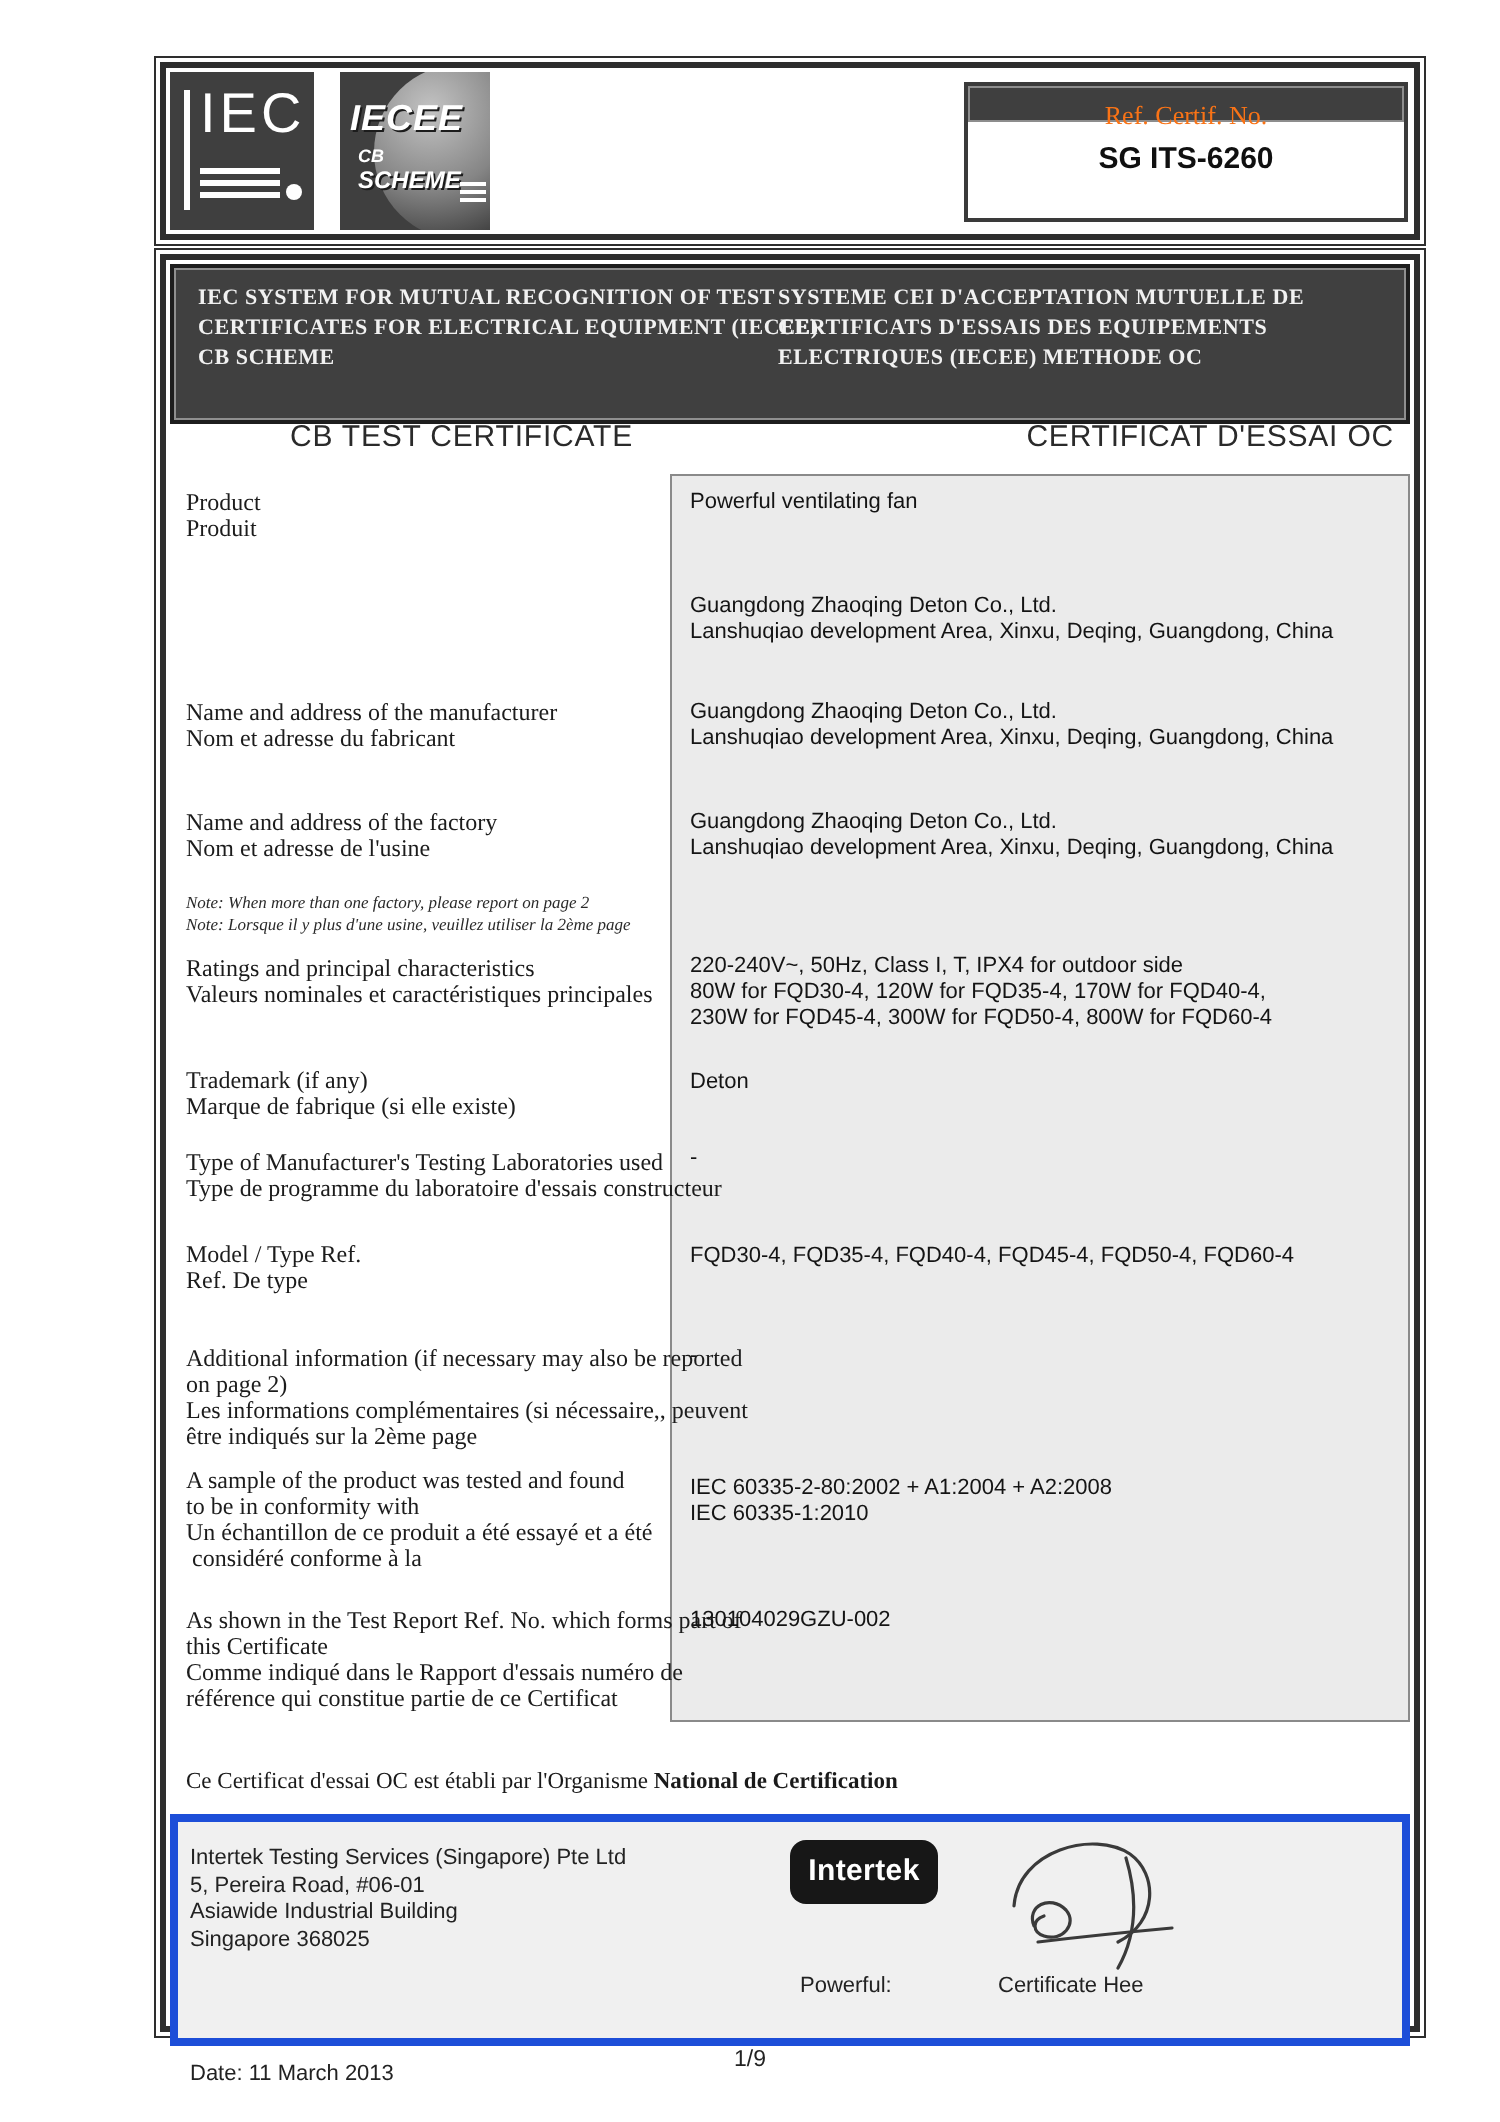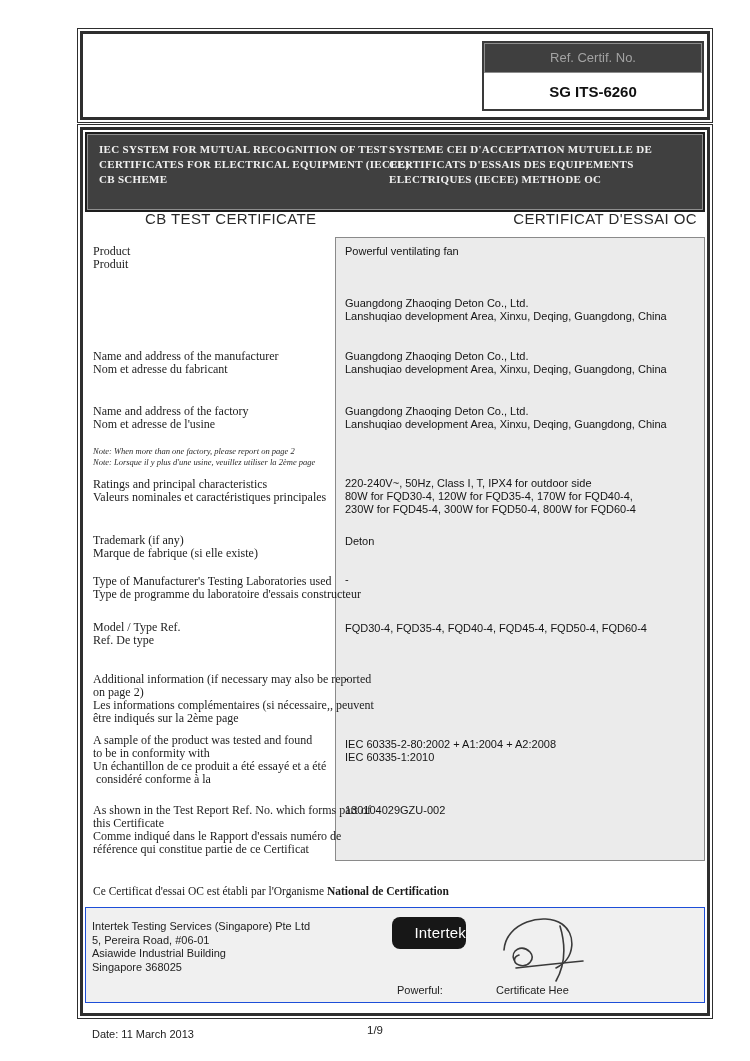--- a/index.html
+++ b/index.html
@@ -31,22 +31,22 @@
               font-size:18px; letter-spacing:.5px; text-shadow:1px 1px 0 #1c1c1c; }
   .iecee-t2 { position:absolute; left:9px; top:37px; color:#fff; font-style:italic; font-weight:700; font-size:9px; }
   .iecee-t3 { position:absolute; left:9px; top:47px; color:#fff; font-style:italic; font-weight:700; font-size:12px;
               text-shadow:1px 1px 0 #1c1c1c; }
   .iecee-line { position:absolute; right:2px; width:13px; height:2px; background:#fff; }
   .iel1 { top:55px; } .iel2 { top:59px; } .iel3 { top:63px; }
 
   
   .ref-box { position:absolute; left:399px; top:7px; width:222px; height:70px;
              border:2px solid #3a3a3a; background:#fff; box-sizing:border-box; }
-  .ref-label { height:30px; line-height:30px; background:#3f3f3f; color:#a3a3a3; text-align:center;
-               font-family:Liberation Sans, sans-serif; font-size:13px; box-shadow:inset 0 0 0 1px #8d8d8d; }
+  .ref-label { height:18px; line-height:30px; background:#3f3f3f; color:#f97316; text-align:center;
+               font-family:Liberation Serif, serif; font-size:13px; box-shadow:inset 0 0 0 1px #8d8d8d; }
   .ref-value { height:36px; line-height:38px; text-align:center; font-weight:bold; font-size:15px; color:#101010; }
 
   
   .banner { position:absolute; left:2px; top:2px; width:620px; height:80px; background:#404040;
             border:2px solid #1d1d1d; box-sizing:border-box; box-shadow:inset 0 0 0 1px #8f8f8f; }
   .banner-col { position:absolute; top:8px; white-space:pre; color:#f1f1f1;
                 font-family:"Liberation Serif", serif; font-weight:bold; font-size:11px;
                 line-height:15px; letter-spacing:.3px; }
   .banner-en { left:12px; } .banner-fr { left:302px; }
 
@@ -62,39 +62,59 @@
   .note { position:absolute; left:10px; font-family:"Liberation Serif", serif; font-style:italic;
           font-size:8.5px; line-height:11px; color:#2a2a2a; white-space:pre; }
   .val { position:absolute; left:262px; width:356px; font-size:11px; line-height:13px;
          color:#141414; white-space:pre; }
 
   
   .issuer { position:absolute; left:10px; top:736px; font-family:"Liberation Serif", serif;
             font-size:11.5px; line-height:17px; color:#1a1a1a; }
 
   
-  .footer-box { position:absolute; left:2px; top:777px; width:620px; height:96px;
-                background:#f0f0f0; border:1px solid #1d4ed8; box-sizing:border-box; }
+  .footer-box { position:absolute; left:2px; top:777px; width:620px; height:116px;
+                background:#f0f0f0; border:4px solid #1d4ed8; box-sizing:border-box; }
   .addr { position:absolute; left:6px; top:12px; font-size:11px; line-height:13.5px; white-space:pre; color:#222; }
   .date { position:absolute; left:6px; top:76px; font-size:11px; color:#222;margin-top:44px; }
   .intertek { position:absolute; left:306px; top:9px; width:74px; height:32px; background:#171717;
-              border-radius:8px; color:#fff; text-align:right; line-height:32px; font-size:15px;
-              font-weight:400; letter-spacing:.2px; }
+              border-radius:8px; color:#fff; text-align:center; line-height:32px; font-size:15px;
+              font-weight:700; letter-spacing:.2px; }
   .sig-svg { position:absolute; left:400px; top:2px; }
   .sig-label { position:absolute; left:311px; top:76px; font-size:11px; color:#222; }
   .signatory { position:absolute; left:410px; top:76px; font-size:11px; color:#222; }
 
   .page-num { position:absolute; left:0; top:1024px; width:750px; text-align:center; font-size:11.5px; color:#222; }
 </style>
 </head>
 <body>
 
 <div>
 
   <div class="frame box1">
+    <div class="logo-panel">
+      <div class="iec">
+        <div class="iec-bar"></div>
+        <div class="iec-text">IEC</div>
+        <div class="iec-line iec-l1"></div>
+        <div class="iec-line iec-l2"></div>
+        <div class="iec-line iec-l3"></div>
+        <div class="iec-dot"></div>
+      </div>
+      <div class="stripe"></div>
+      <div class="iecee">
+        <div class="sphere"></div>
+        <div class="iecee-t1">IECEE</div>
+        <div class="iecee-t2">CB</div>
+        <div class="iecee-t3">SCHEME</div>
+        <div class="iecee-line iel1"></div>
+        <div class="iecee-line iel2"></div>
+        <div class="iecee-line iel3"></div>
+      </div>
+    </div>
     <div class="ref-box">
       <div class="ref-label">Ref. Certif. No.</div>
       <div class="ref-value">SG ITS-6260</div>
     </div>
   </div>
 
   <div class="frame box2">
 
     <div class="banner">
       <div class="banner-col banner-en">IEC SYSTEM FOR MUTUAL RECOGNITION OF TEST

